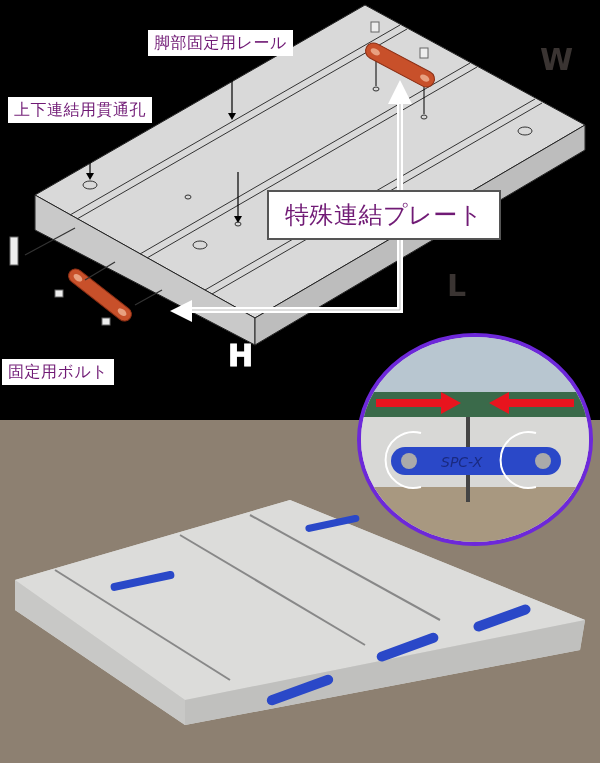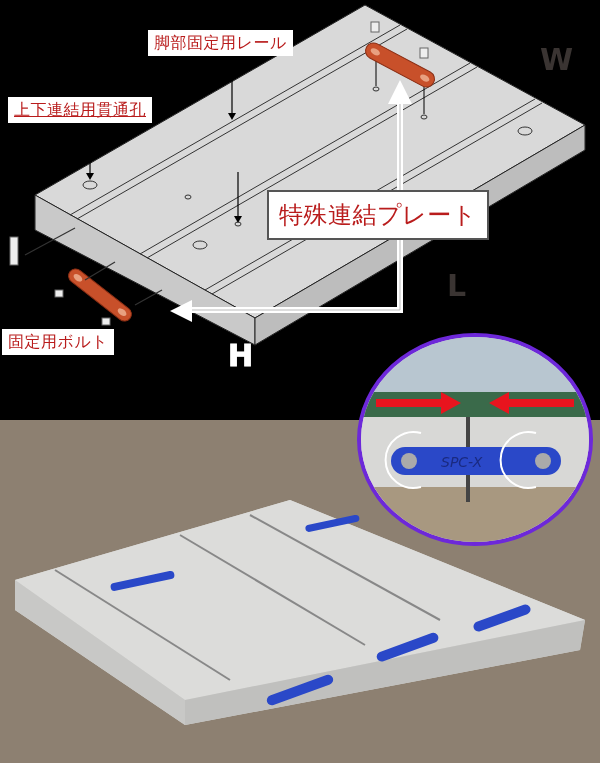--- a/index.html
+++ b/index.html
@@ -1,23 +1,23 @@
 <!DOCTYPE html>
 <html><head>
 <meta charset="utf-8">
 <style>
   html, body { margin: 0; padding: 0; }
   body { width: 600px; height: 763px; position: relative; overflow: hidden; background: #000; font-family: "DejaVu Sans", sans-serif; }
   .diagram { position: absolute; left: 0; top: 0; width: 600px; height: 410px; background: #000; }
   .photo { position: absolute; left: 0; top: 420px; width: 600px; height: 343px; background: #8d8071; overflow: hidden; }
   .label {
-    position: absolute; background: #fff; color: #b91c1c; font-size: 16px;
+    position: absolute; background: #fff; color: #701a75; font-size: 16px;
     padding: 3px 6px; white-space: nowrap; line-height: 20px; letter-spacing: 0.5px;
   }
-  .label.big { font-size: 24px; padding: 8px 10px; line-height: 30px; border: 2px solid #555; }
+  .label.big { font-size: 24px; padding: 8px 16px; line-height: 30px; border: 2px solid #555; }
   .axis { position: absolute; font-size: 30px; font-weight: bold; color: #3a3432; font-family: "DejaVu Sans", sans-serif; }
   .axis.h { color: #fff; -webkit-text-stroke: 1px #fff; }
   svg { position: absolute; left: 0; top: 0; }
   .inset {
     position: absolute; left: 357px; top: 333px; width: 228px; height: 205px; border-radius: 50%;
     border: 4px solid #6d28d9; overflow: hidden; background: #cfd8dc;
   }
 </style>
 </head>
 <body>
@@ -80,23 +80,23 @@
     <line x1="85" y1="280" x2="115" y2="262" stroke="#333" stroke-width="1.2"></line>
     <line x1="135" y1="305" x2="162" y2="290" stroke="#333" stroke-width="1.2"></line>
 
     <polyline points="400,95 400,310 190,310" fill="none" stroke="#fff" stroke-width="6"></polyline>
     <polyline points="400,95 400,310 190,310" fill="none" stroke="#bbb" stroke-width="1"></polyline>
     <polygon points="388,104 412,104 400,80" fill="#fff"></polygon>
     <polygon points="192,300 192,322 170,311" fill="#fff"></polygon>
   </svg>
 
   <div class="label" style="left:148px; top:30px;">脚部固定用レール</div>
-  <div class="label" style="left:8px; top:97px;text-decoration:underline;">上下連結用貫通孔</div>
+  <div class="label" style="left:8px; top:97px;">上下連結用貫通孔</div>
   <div class="label big" style="left:267px; top:190px;">特殊連結プレート</div>
-  <div class="label" style="left:2px; top:329px;">固定用ボルト</div>
+  <div class="label" style="left:2px; top:359px;">固定用ボルト</div>
 
   <div class="axis" style="left:540px; top:42px;">W</div>
   <div class="axis" style="left:447px; top:268px;">L</div>
   <div class="axis h" style="left:228px; top:338px;">H</div>
 </div>
 
 <div class="photo">
   <svg width="600" height="343" viewBox="0 0 600 343">
     <polygon points="15,160 290,80 585,200 580,230 185,305 15,190" fill="#d4d4d2"></polygon>
     <polygon points="15,160 290,80 585,200 185,280" fill="#dcdcda"></polygon>

